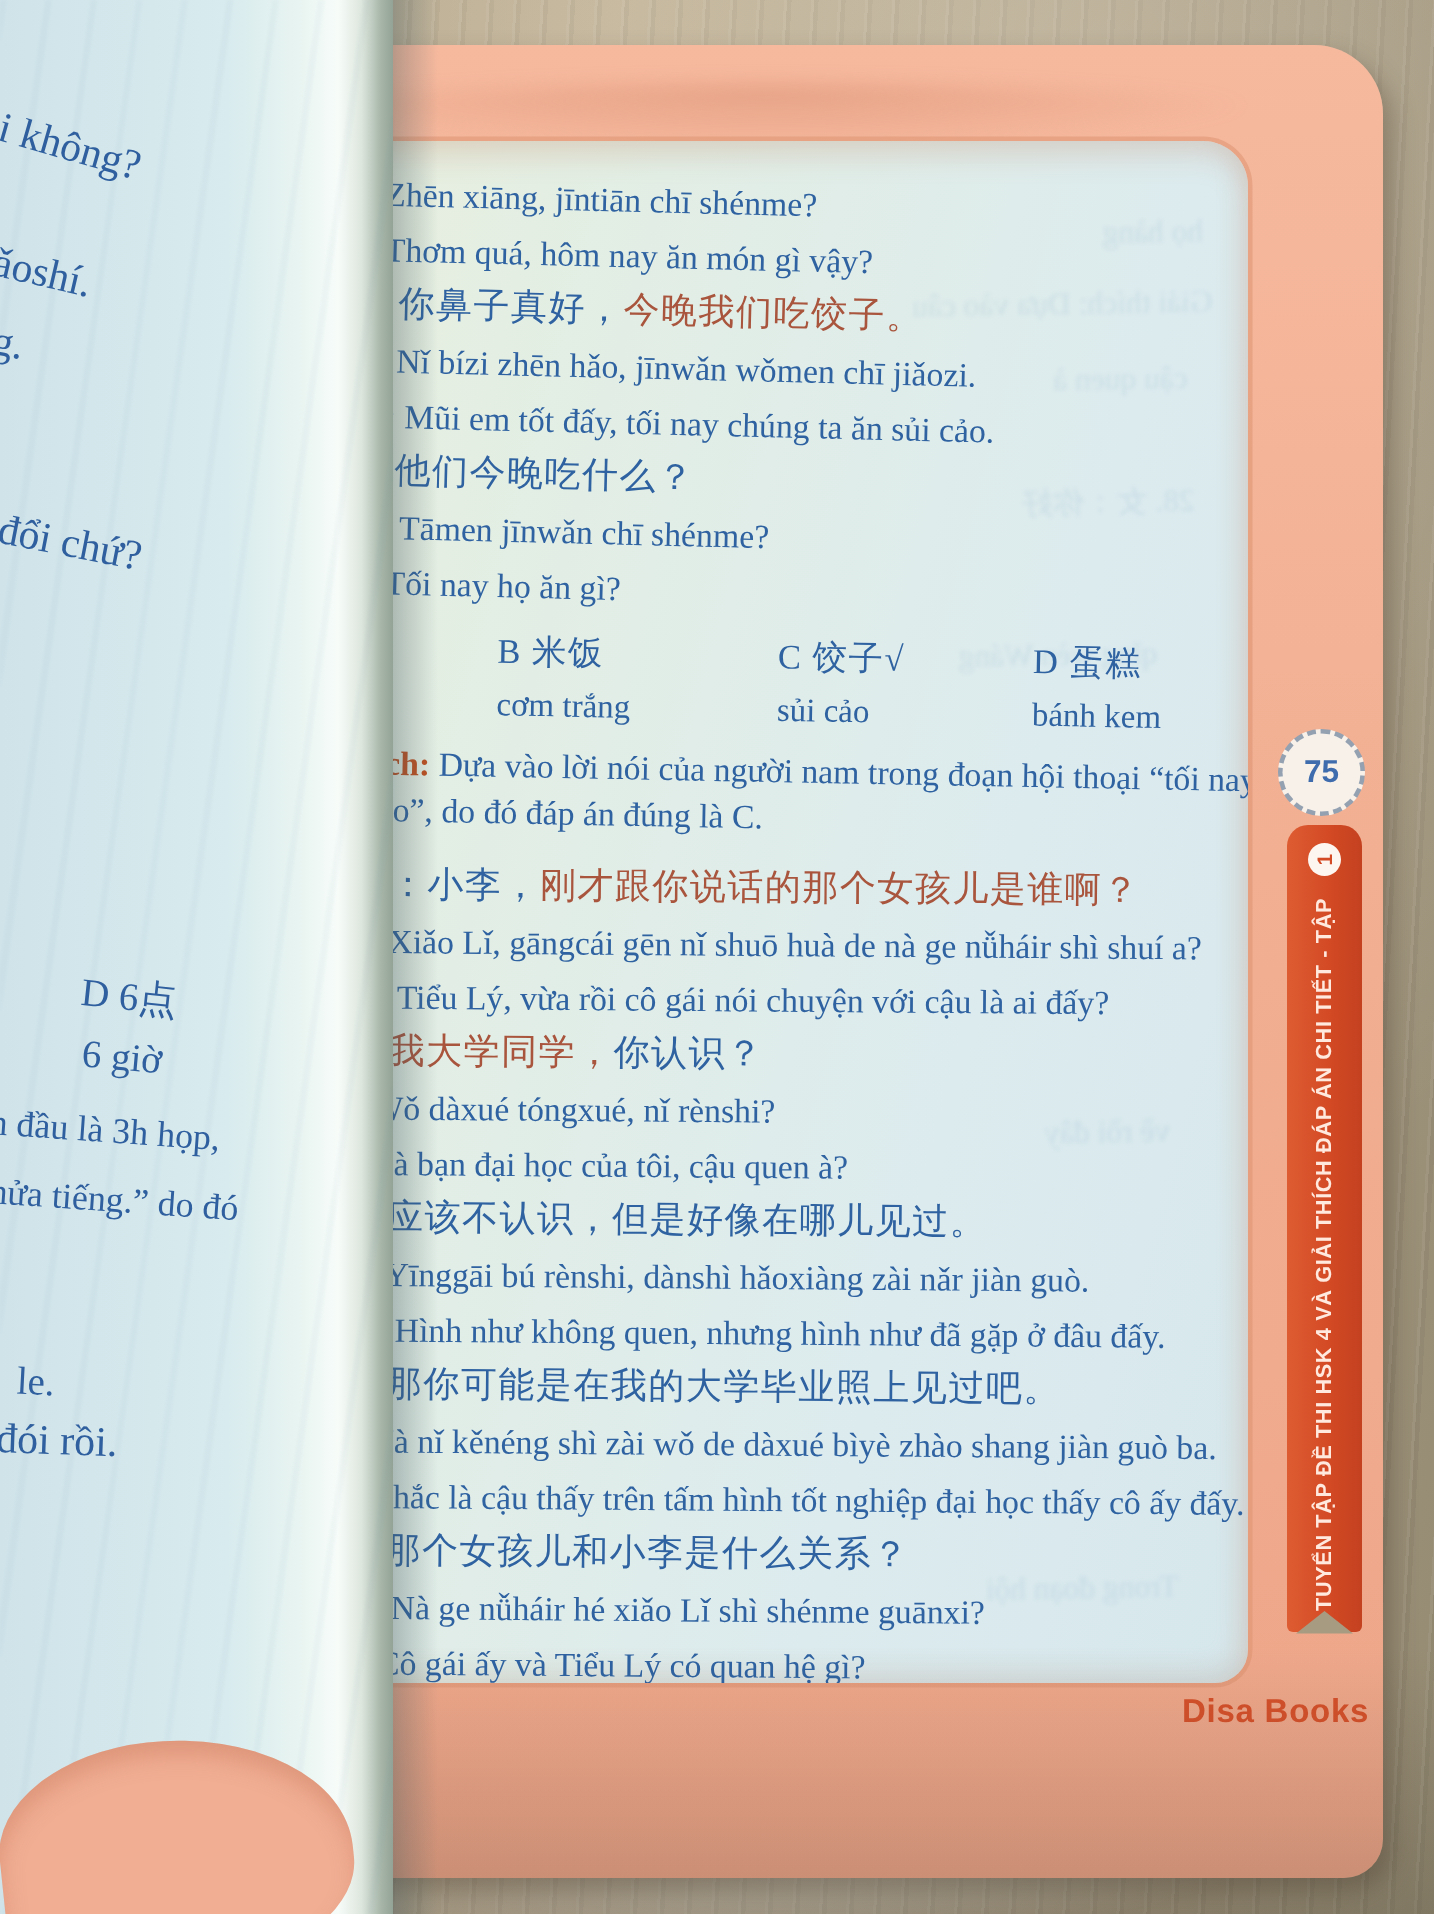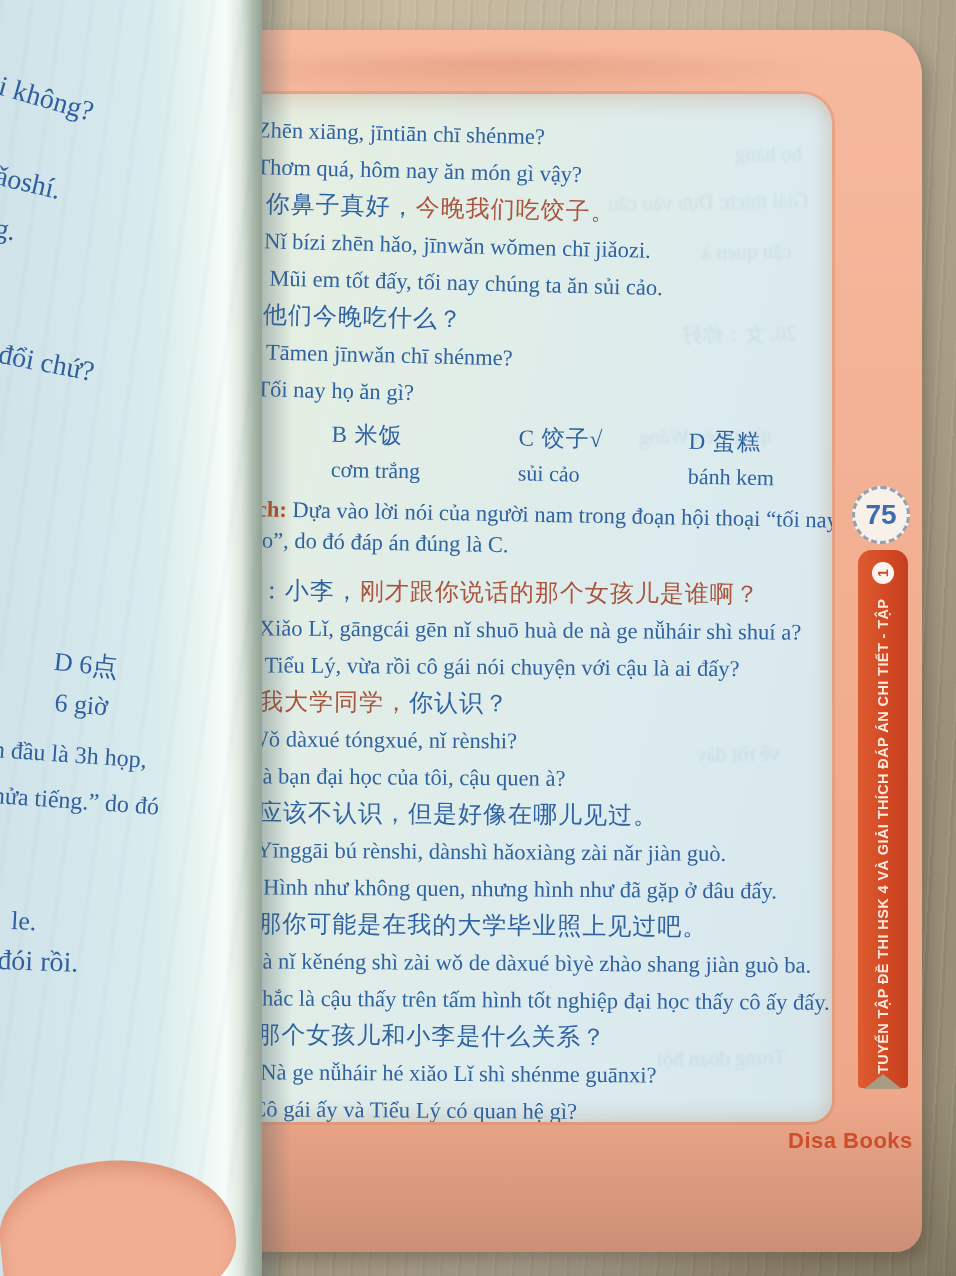--- a/index.html
+++ b/index.html
@@ -89,21 +89,21 @@
     font-family:"Liberation Sans","DejaVu Sans",sans-serif;
     font-weight:800;font-size:22px;color:#d5502a;letter-spacing:0.5px;
   }
 
   
   .page-badge{
     position:absolute;left:852px;top:486px;width:58px;height:58px;border-radius:50%;
     background:#f7f1ea;border:3px dashed #94a1b1;box-sizing:border-box;
     display:flex;align-items:center;justify-content:center;
     color:#3f6cad;font-family:"Liberation Sans","DejaVu Sans",sans-serif;
-    font-size:28px;font-weight:600;z-index:6;
+    font-size:21px;font-weight:600;z-index:6;
   }
   .ribbon{
     position:absolute;left:858px;top:550px;width:50px;height:538px;
     background:linear-gradient(90deg,#de5c32 0%,#d34a24 55%,#c44120 100%);
     border-radius:14px 14px 4px 4px;z-index:5;
     display:flex;justify-content:center;
   }
   .ribbon::after{ 
     content:'';position:absolute;bottom:-1px;left:50%;transform:translateX(-50%);
     width:0;height:0;border-left:19px solid transparent;border-right:19px solid transparent;

